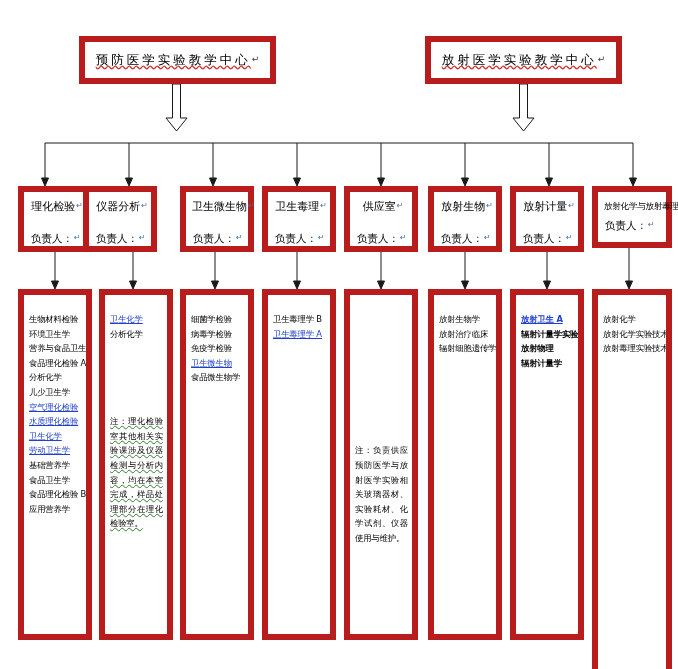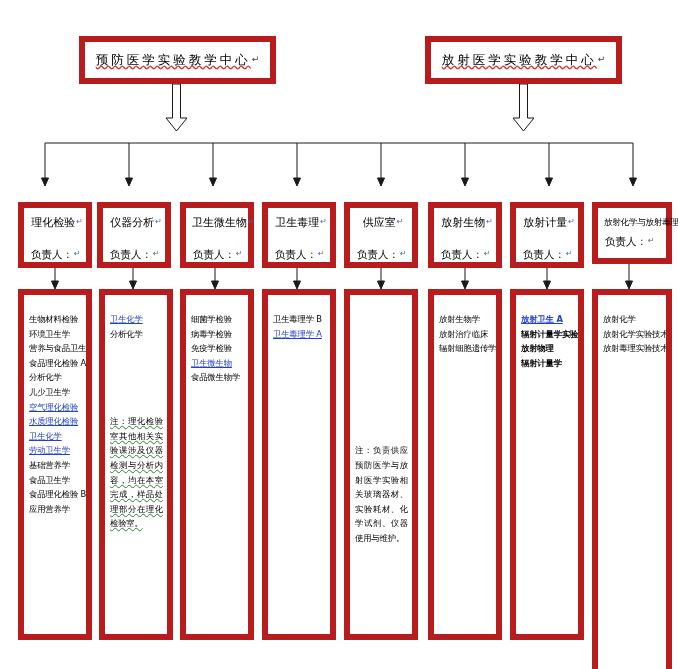--- a/index.html
+++ b/index.html
@@ -40,21 +40,20 @@
     text-decoration: none;
   }
   .title-text .cr { letter-spacing: 0; font-size: 9px; color:#3b3b3b; }
   .wavy {
     text-decoration: underline wavy #d03030;
     text-decoration-skip-ink: none;
   }
   
   .dept-box {
     padding: 9px 2px 4px 6px;
-    margin-top: 16px;
   }
   .dept-name {
     font-size: 11px;
     color: #000;
     text-align: center;
     line-height: 1.1;
     white-space: nowrap;
   }
   .dept-name.small { font-size: 8.6px; letter-spacing: -0.3px; }
   .dept-owner {
@@ -165,21 +164,21 @@
 
   <div class="box title-box" style="left:425px; top:36px; width:197px; height:48px;">
     <span class="title-text"><span class="wavy">放射医学实验教学中心</span><span class="cr">↵</span></span>
   </div>
 
   <div class="box dept-box" style="left:18px; top:186px; width:74px; height:66px;">
     <div class="dept-name"><span>理化检验</span><span class="cr">↵</span></div>
     <div class="dept-owner"><span>负责人：</span><span class="cr">↵</span></div>
   </div>
 
-  <div class="box dept-box" style="left:97px; top:186px; width:74px; height:66px;">
+  <div class="box dept-box" style="left:83px; top:186px; width:74px; height:66px;">
     <div class="dept-name"><span>仪器分析</span><span class="cr">↵</span></div>
     <div class="dept-owner"><span>负责人：</span><span class="cr">↵</span></div>
   </div>
 
   <div class="box dept-box" style="left:180px; top:186px; width:74px; height:66px;">
     <div class="dept-name"><span>卫生微生物</span><span class="cr">↵</span></div>
     <div class="dept-owner"><span>负责人：</span><span class="cr">↵</span></div>
   </div>
 
   <div class="box dept-box" style="left:262px; top:186px; width:74px; height:66px;">

